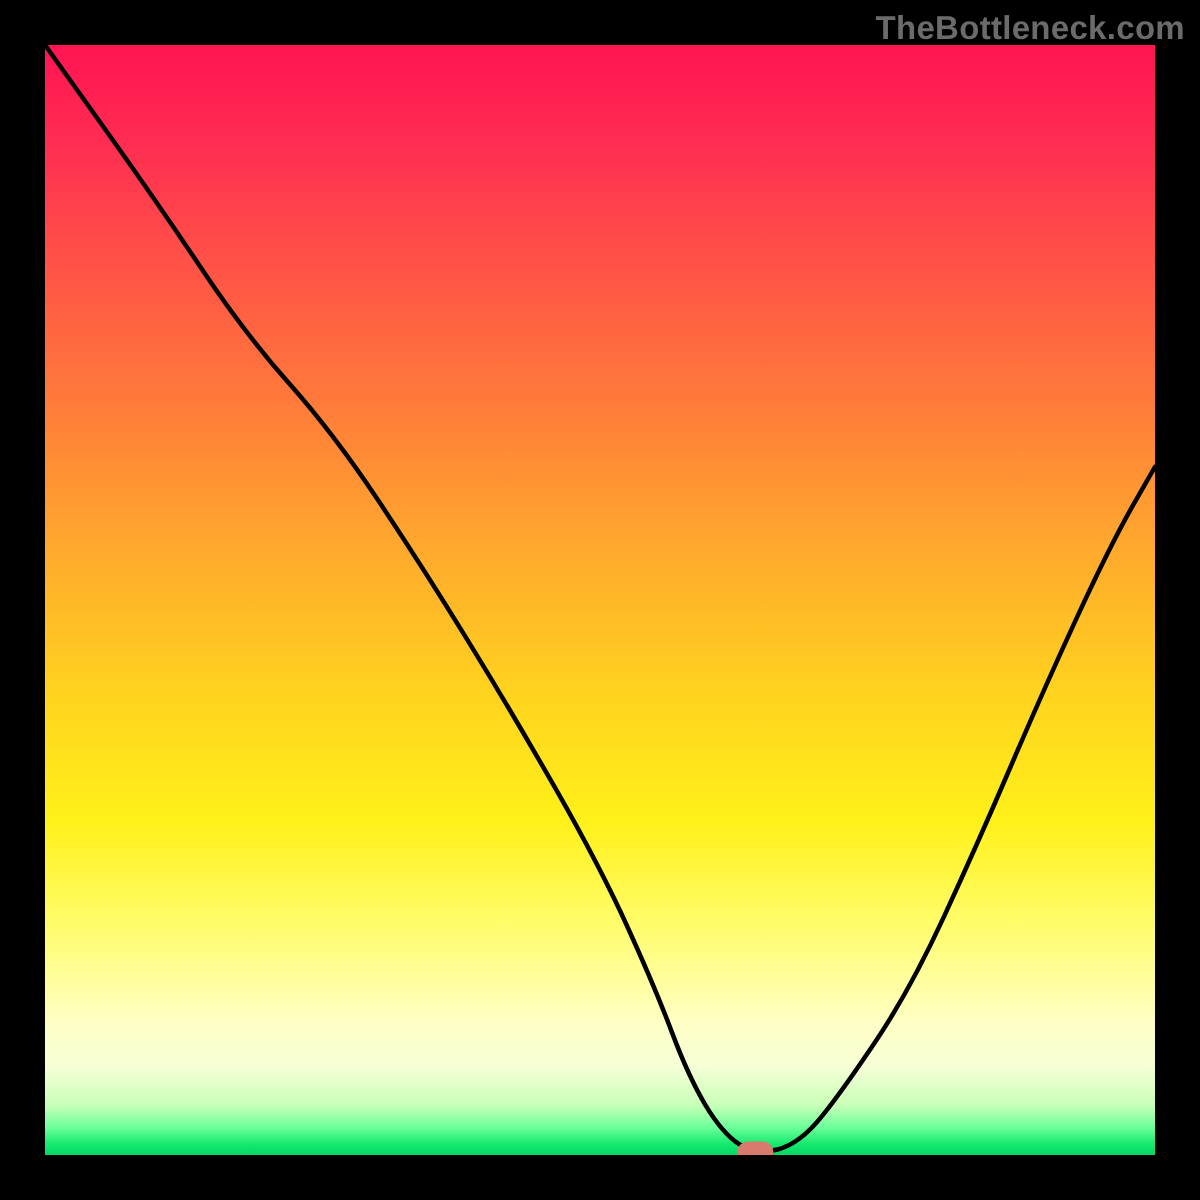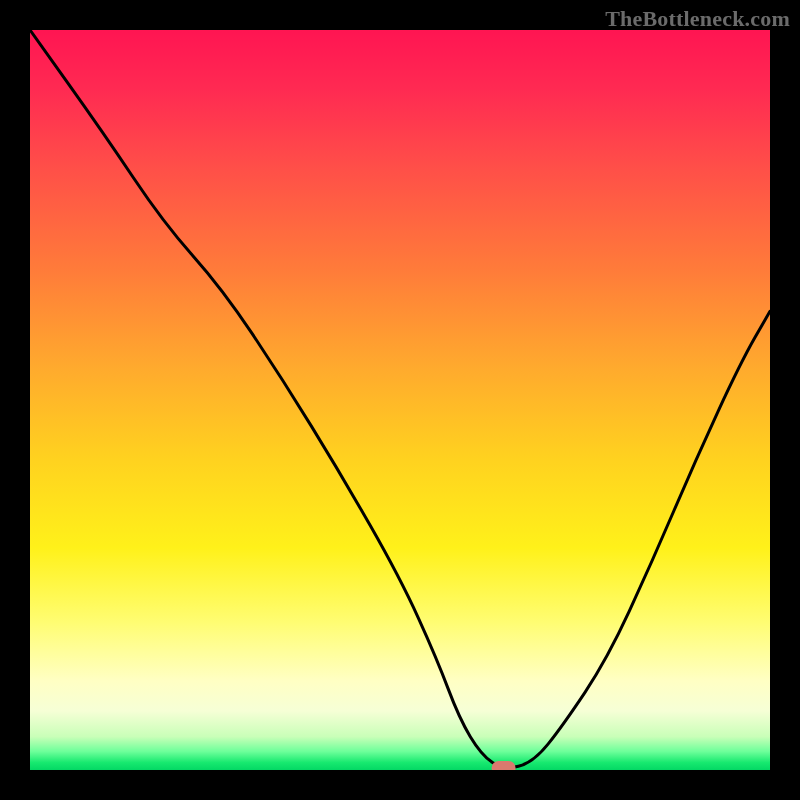--- a/index.html
+++ b/index.html
@@ -8,21 +8,20 @@
     width: 800px;
     height: 800px;
     background: #000;
     overflow: hidden;
     font-family: Arial, Helvetica, sans-serif;
   }
   .chart-container {
     position: relative;
     width: 800px;
     height: 800px;
-    font-family: Liberation Serif, serif;
   }
   .watermark {
     position: absolute;
     top: 6px;
     right: 10px;
     font-size: 22px;
     font-weight: 600;
     color: #6b6b6b;
     letter-spacing: 0.2px;
     z-index: 10;

